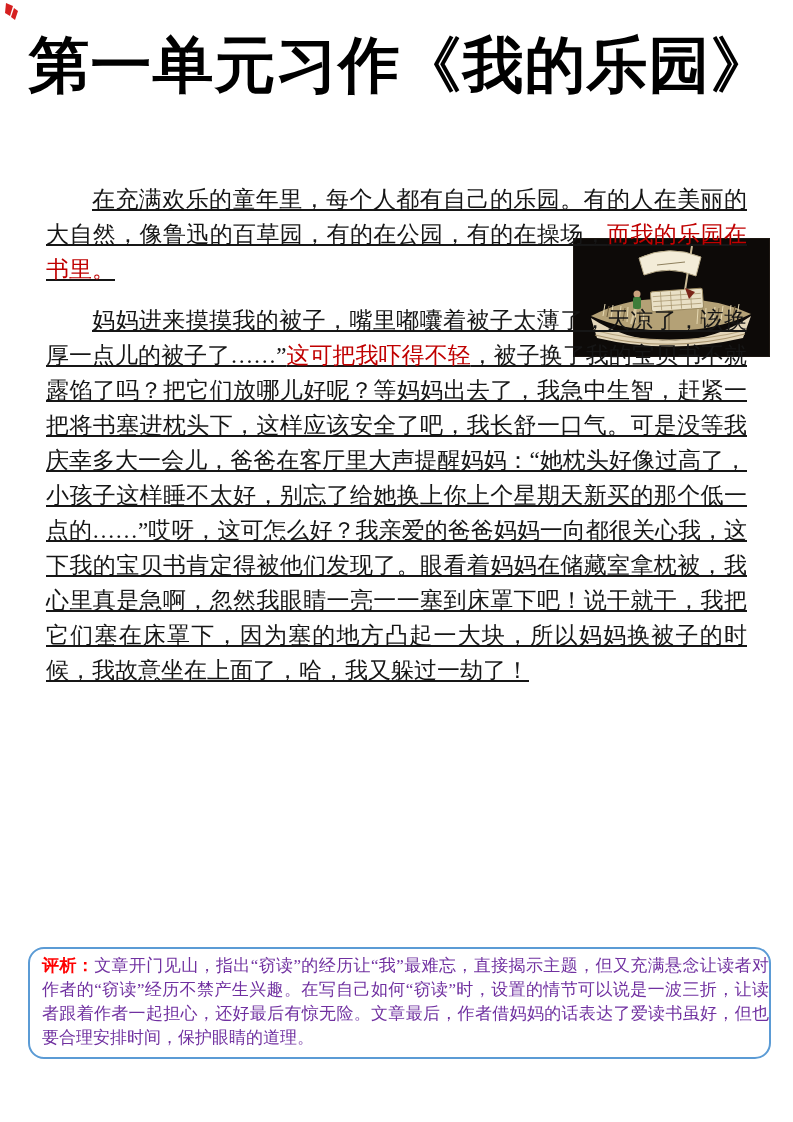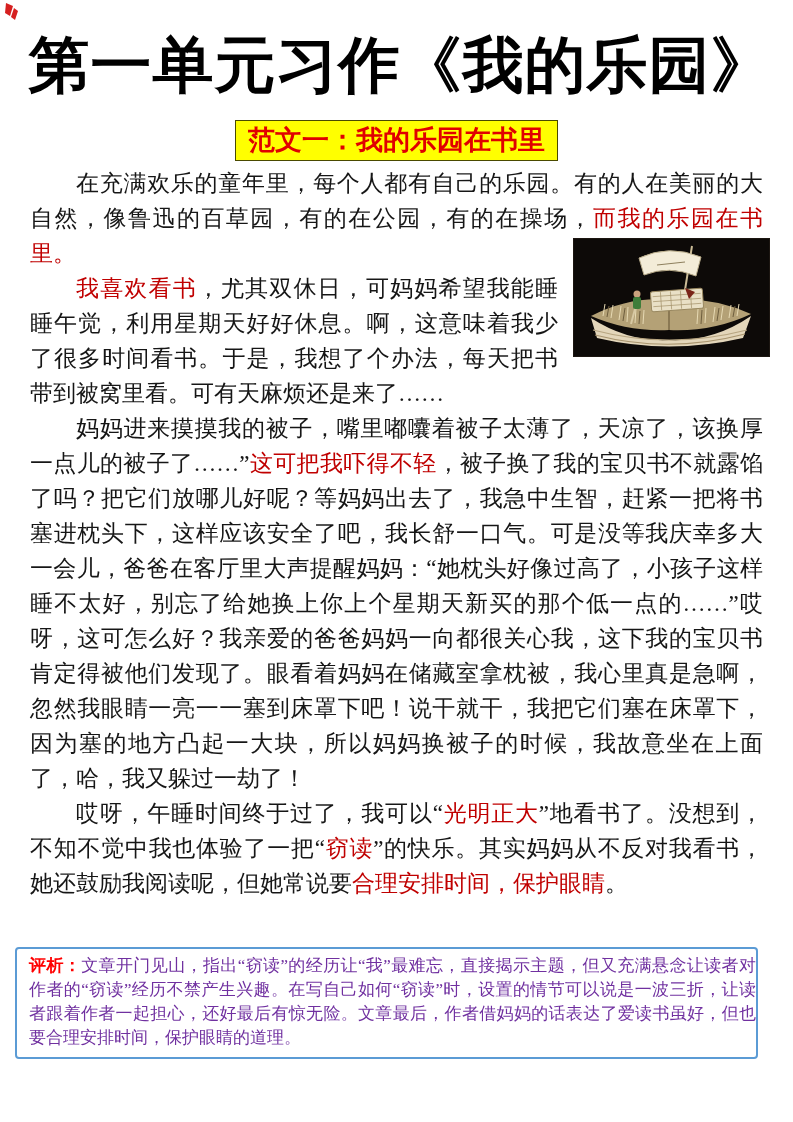--- a/index.html
+++ b/index.html
@@ -28,34 +28,34 @@
     font-size:27px;
     line-height:1.3;
     padding:2px 12px;
   }
   .essay{
     position:absolute;top:166px;left:30px;width:733px;
     font-size:23px;line-height:35px;
     text-align:justify;
     color:#161616;
   }
-  .essay p.para{margin:0;text-indent:2em;}
+  .essay p.para{margin:16px;text-indent:2em;text-decoration:underline;}
   .essay p.para.photo-wrap{padding-right:205px;}
   .seg-red{color:#c00000;}
   .seg-black{color:inherit;}
   .photo-fig{
     position:absolute;top:238px;right:23px;
     width:197px;height:119px;margin:0;
   }
   .photo-fig svg{display:block;width:100%;height:100%;}
   .review-box{
-    position:absolute;top:947px;left:15px;width:743px;
+    position:absolute;top:947px;left:28px;width:743px;
     box-sizing:border-box;
     border:2px solid #5b9bd5;
-    border-radius:4px;
+    border-radius:16px;
     padding:5px 0 7px 12px;
     font-size:17px;line-height:24px;
     text-align:justify;
     color:#7030a0;
   }
   .review-label{color:#ff0000;font-weight:bold;}
 </style>
 </head>
 <body>
 
@@ -63,23 +63,20 @@
 
   <div class="corner-mark">
     <svg viewBox="0 0 15 20" width="15" height="20">
       <path d="M2 1 L9 4 L6 14 L1 11 Z" fill="#d62020"></path>
       <path d="M10 6 L14 9 L11 18 L7 15 Z" fill="#d62020"></path>
     </svg>
   </div>
 
   <h1 class="doc-title">第一单元习作《我的乐园》</h1>
 
-  <div class="subtitle-wrap">
-    <span class="subtitle-banner">范文一：我的乐园在书里</span>
-  </div>
 
   <figure class="photo-fig">
     <svg viewBox="0 0 197 119">
       <rect x="0" y="0" width="197" height="119" fill="#0d0a08"></rect>
       <rect x="0" y="0" width="197" height="119" fill="none" stroke="#1c1611" stroke-width="2"></rect>
 
       <path d="M18 80 L24 100 Q96 117 170 100 L178 78 Q140 104 96 102 Q55 104 18 80 Z" fill="#e3d6ba"></path>
       <path d="M20 92 Q96 112 174 92" stroke="#b7a581" stroke-width="1.2" fill="none"></path>
       <path d="M22 97 Q96 116 172 96" stroke="#a8946e" stroke-width="1.2" fill="none"></path>
 
@@ -130,23 +127,21 @@
       <rect x="60" y="59" width="8" height="12" rx="2" fill="#3f7d3a"></rect>
       <line x1="62" y1="71" x2="58" y2="86" stroke="#d8c9a4" stroke-width="2"></line>
 
       <path d="M112 50 l10 4 l-6 7 z" fill="#7a2418"></path>
     </svg>
   </figure>
 
   <div class="essay">
     <div>
         <p class="para"><span class="seg-black">在充满欢乐的童年里，每个人都有自己的乐园。有的人在美丽的大自然，像鲁迅的百草园，有的在公园，有的在操场，</span><span class="seg-red">而我的乐园在书里。</span></p>
-        <p class="para photo-wrap"><span class="seg-red">我喜欢看书</span><span class="seg-black">，尤其双休日，可妈妈希望我能睡睡午觉，利用星期天好好休息。啊，这意味着我少了很多时间看书。于是，我想了个办法，每天把书带到被窝里看。可有天麻烦还是来了……</span></p>
         <p class="para"><span class="seg-black">妈妈进来摸摸我的被子，嘴里嘟囔着被子太薄了，天凉了，该换厚一点儿的被子了……”</span><span class="seg-red">这可把我吓得不轻</span><span class="seg-black">，被子换了我的宝贝书不就露馅了吗？把它们放哪儿好呢？等妈妈出去了，我急中生智，赶紧一把将书塞进枕头下，这样应该安全了吧，我长舒一口气。可是没等我庆幸多大一会儿，爸爸在客厅里大声提醒妈妈：“她枕头好像过高了，小孩子这样睡不太好，别忘了给她换上你上个星期天新买的那个低一点的……”哎呀，这可怎么好？我亲爱的爸爸妈妈一向都很关心我，这下我的宝贝书肯定得被他们发现了。眼看着妈妈在储藏室拿枕被，我心里真是急啊，忽然我眼睛一亮一一塞到床罩下吧！说干就干，我把它们塞在床罩下，因为塞的地方凸起一大块，所以妈妈换被子的时候，我故意坐在上面了，哈，我又躲过一劫了！</span></p>
-        <p class="para"><span class="seg-black">哎呀，午睡时间终于过了，我可以“</span><span class="seg-red">光明正大</span><span class="seg-black">”地看书了。没想到，不知不觉中我也体验了一把“</span><span class="seg-red">窃读</span><span class="seg-black">”的快乐。其实妈妈从不反对我看书，她还鼓励我阅读呢，但她常说要</span><span class="seg-red">合理安排时间，保护眼睛</span><span class="seg-black">。</span></p>
       </div>
   </div>
 
   <div class="review-box">
     <span class="review-label">评析：</span><span class="review-text">文章开门见山，指出“窃读”的经历让“我”最难忘，直接揭示主题，但又充满悬念让读者对作者的“窃读”经历不禁产生兴趣。在写自己如何“窃读”时，设置的情节可以说是一波三折，让读者跟着作者一起担心，还好最后有惊无险。文章最后，作者借妈妈的话表达了爱读书虽好，但也要合理安排时间，保护眼睛的道理。</span>
   </div>
 
 </div>
 
 </body></html>

